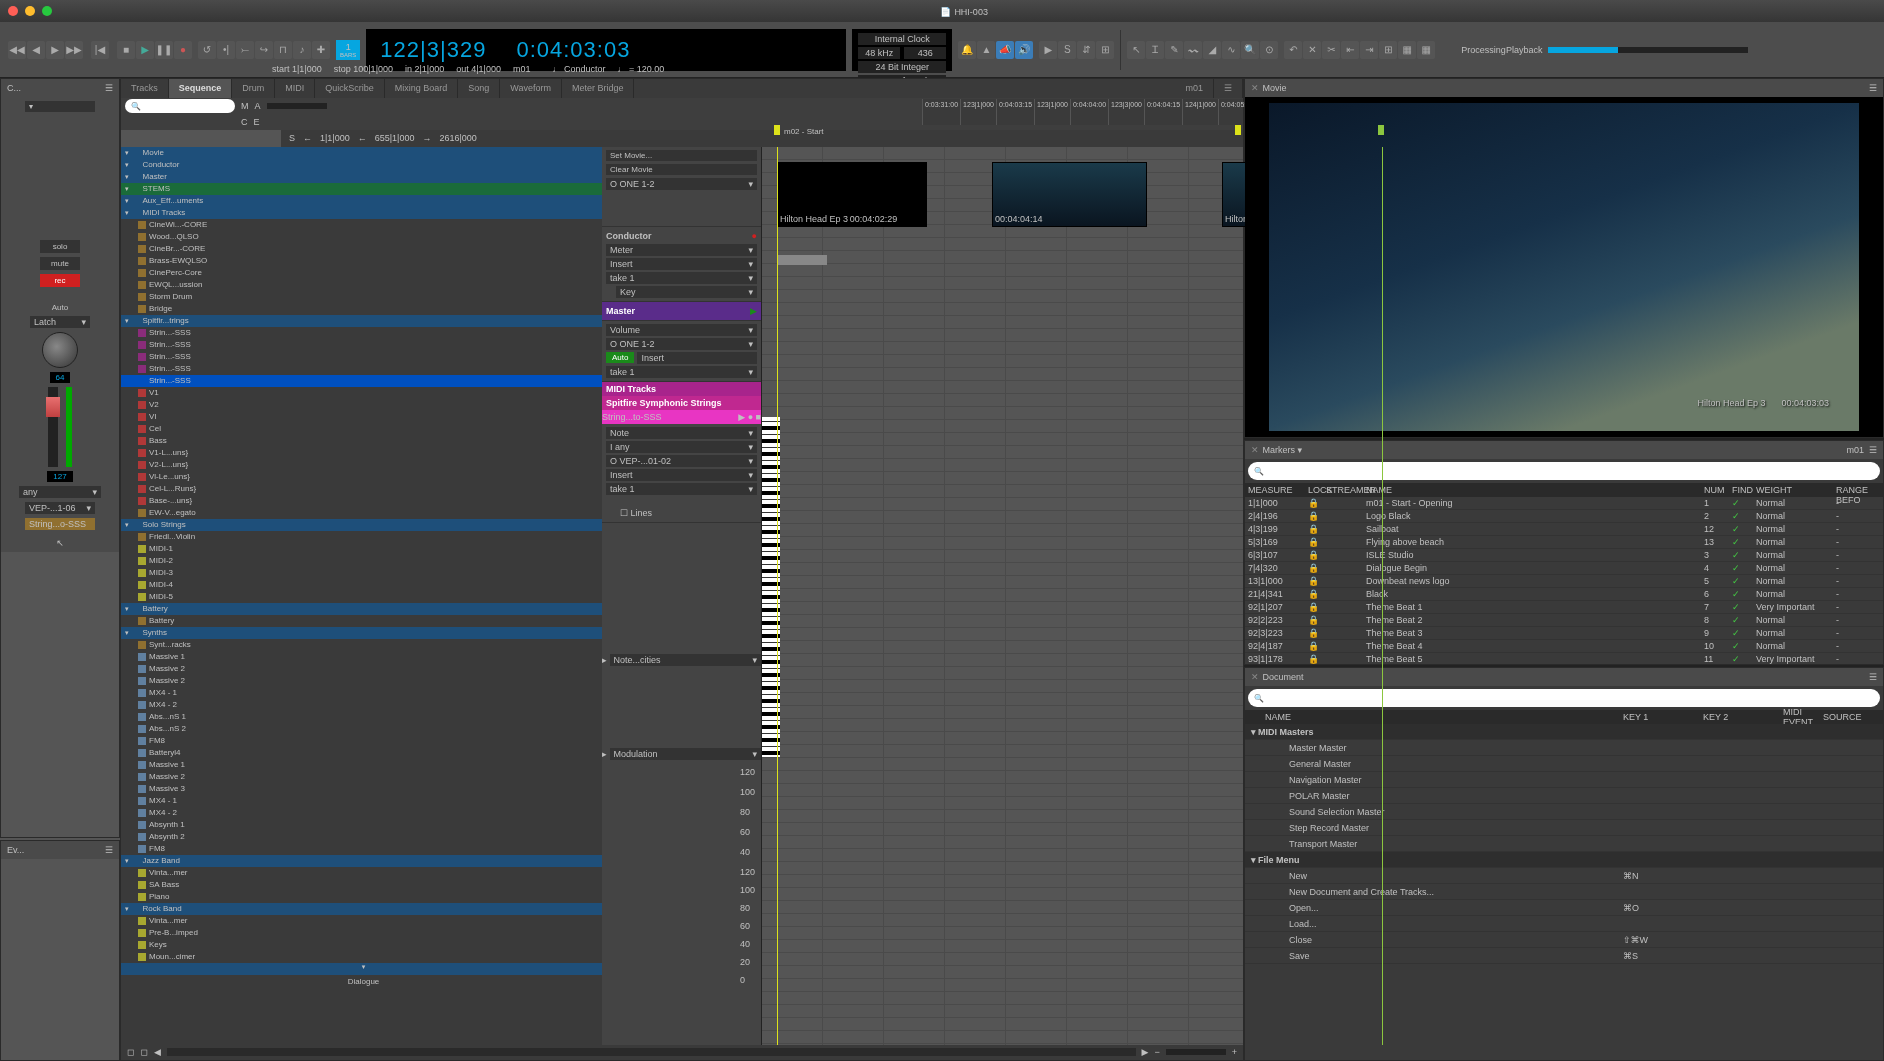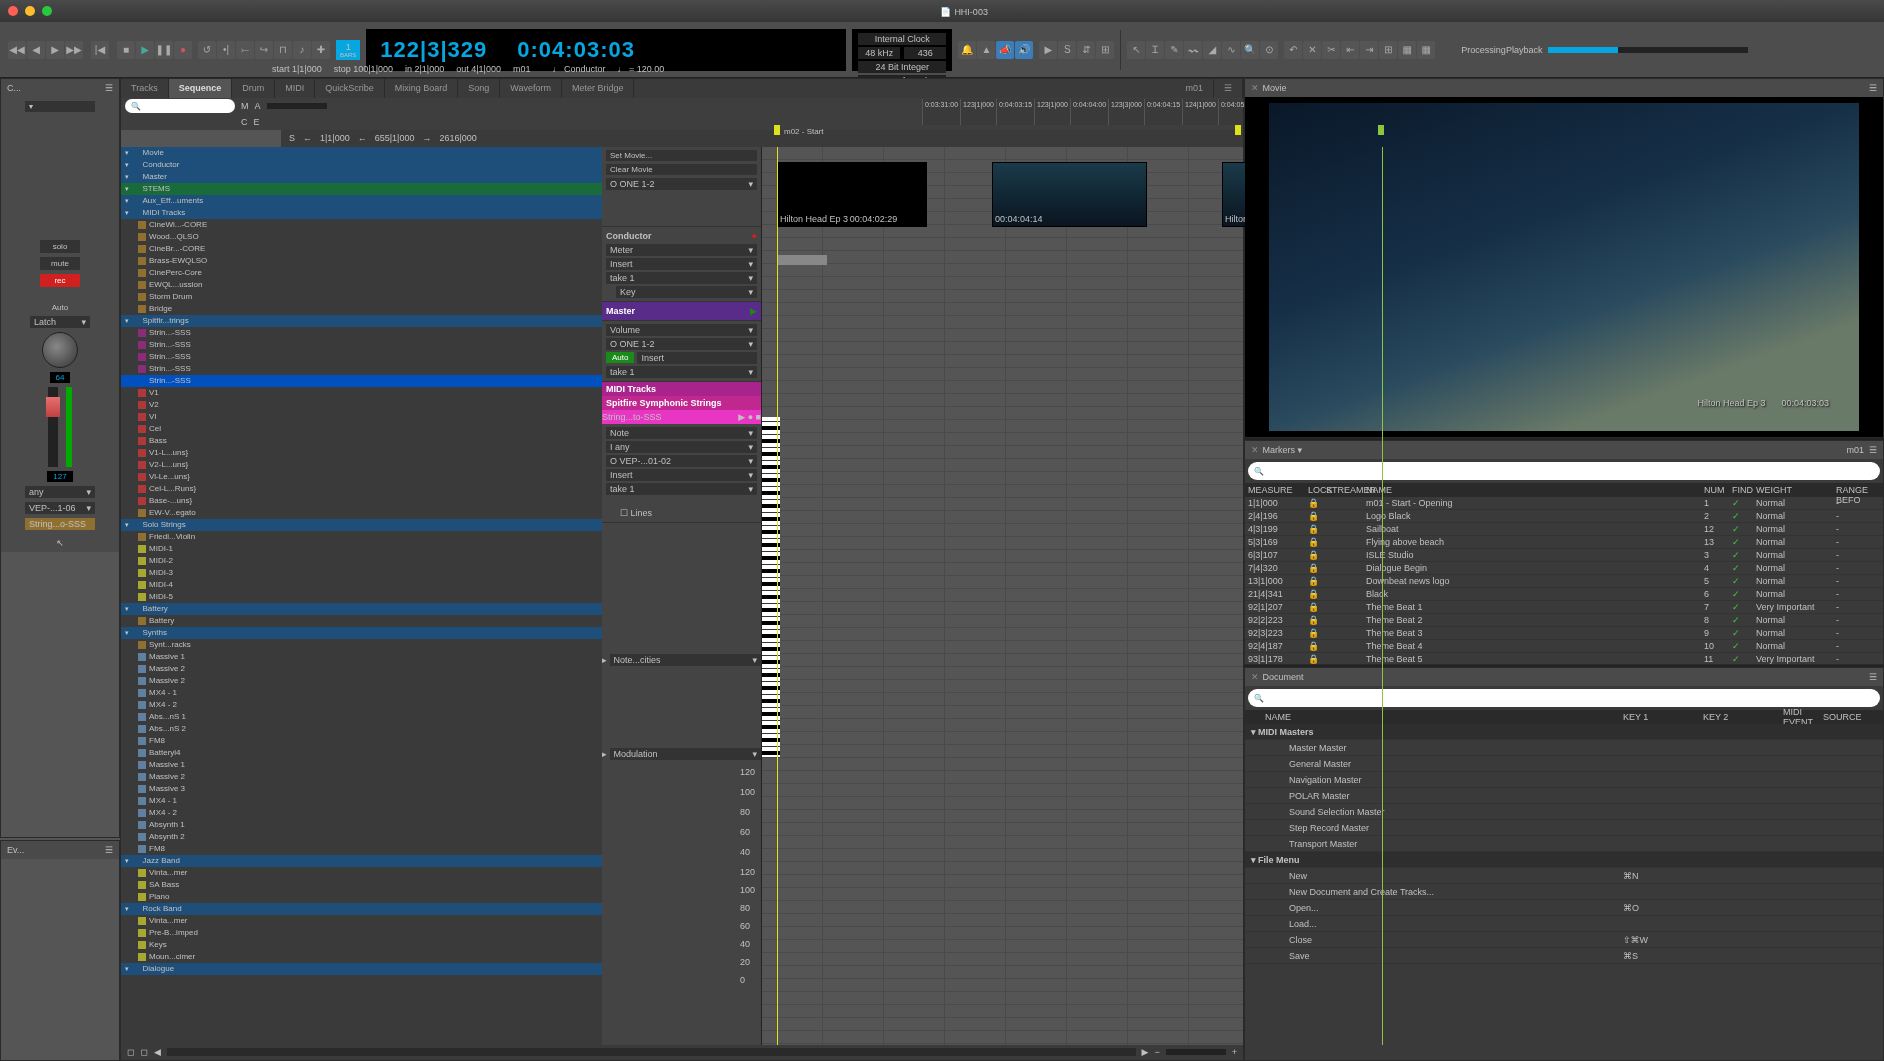--- a/index.html
+++ b/index.html
@@ -7,21 +7,21 @@
 .titlebar { height:22px; background:linear-gradient(#4a4a4a,#353535); display:flex; align-items:center; padding:0 8px; }
 .traffic { display:flex; gap:7px; }
 .dot { width:10px; height:10px; border-radius:50%; }
 .dot.r{background:#ff5f56;} .dot.y{background:#ffbd2e;} .dot.g{background:#27c93f;}
 .titletxt { flex:1; text-align:center; color:#ddd; font-size:11px; }
 .toolbar { height:56px; background:#4d4d4d; display:flex; align-items:center; padding:0 8px; gap:6px; border-bottom:1px solid #222;}
 .tbtn { width:18px; height:18px; background:#555; display:flex; align-items:center; justify-content:center; color:#aaa; font-size:10px; border-radius:2px;}
 .tbtn.on{background:#3b7db8;color:#fff;}
 .tgroup{display:flex;gap:1px;}
 .counter { background:#000; height:42px; display:flex; align-items:center; padding:0 14px; gap:30px; min-width:480px;}
-.bignum { color:#06a6e0; font-size:22px; letter-spacing:1px; font-weight:bold;}
+.bignum { color:#06a6e0; font-size:22px; letter-spacing:1px; font-weight:normal;}
 .blkpanel { background:#000; height:42px; padding:4px 6px; display:flex; flex-direction:column; gap:2px; font-size:8px; color:#ccc; min-width:100px;text-align:center;}
 .blkrow{display:flex;gap:4px;}
 .blkcell{background:#222;padding:1px 4px;flex:1;}
 .main { display:flex; height:calc(1061px - 78px); }
 .col { display:flex; flex-direction:column; }
 .panel { background:#555; border:1px solid #2a2a2a; }
 .panelhdr { height:18px; background:#4a4a4a; display:flex; align-items:center; padding:0 6px; font-size:9px; color:#ccc; justify-content:space-between;}
 .tabs { display:flex; background:#3a3a3a; height:20px; }
 .tab { padding:0 10px; display:flex; align-items:center; font-size:9px; color:#999; border-right:1px solid #2a2a2a;}
 .tab.act{background:#555;color:#ddd;font-weight:bold;}
@@ -218,21 +218,21 @@
           </div>
         <div class="knob"></div>
         <div class="cilbl">64</div>
         <div style="display:flex;gap:8px;align-items:flex-end;">
           <div class="fader">
               <div class="fhandle"></div>
             </div>
           <div style="width:6px;height:80px;background:#0a0;"></div>
         </div>
         <div class="cilbl">127</div>
-        <div class="dd" style="width:70px;">
+        <div class="dd" style="width:82px;">
             <span>any</span>
             <span>▾</span>
           </div>
         <div class="dd" style="width:70px;">
             <span>VEP-...1-06</span>
             <span>▾</span>
           </div>
         <div class="dd" style="width:70px;background:#907030;">
             <span>String...o-SSS</span>
           </div>
@@ -632,21 +632,21 @@
             <div class="trk">
               <span style="width:10px;"></span>
               <span class="icn" style="background:#a8a830;"></span>
               <span>Keys</span>
             </div>
             <div class="trk">
               <span style="width:10px;"></span>
               <span class="icn" style="background:#a8a830;"></span>
               <span>Moun...cimer</span>
             </div>
-            <div class="trk hdr" style="background: rgb(30, 79, 122);">
+            <div class="trk hdr" style="background: rgb(30, 79, 122); flex-direction: column;">
               <span class="tri">▾</span>
               <span class="icn" style="background:#1e4f7a;"></span>
               <span>Dialogue</span>
             </div>
           </div>
 
         <div class="trackctrl" style="width:160px;">
           <div class="tctrl" style="height:80px;">
             <div class="tctrlrow">
                 <div class="dd">Set Movie...</div>

